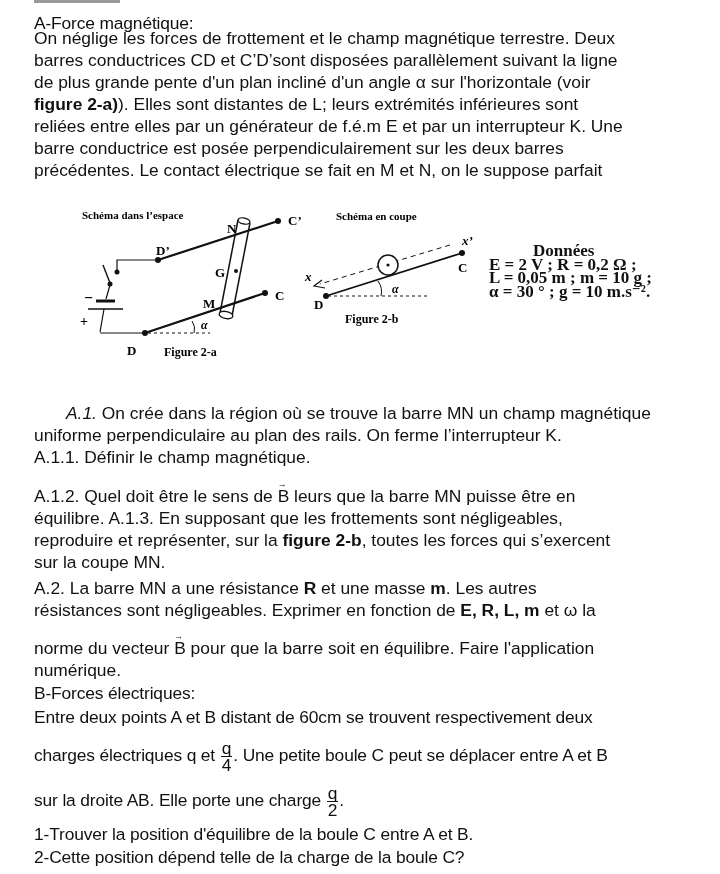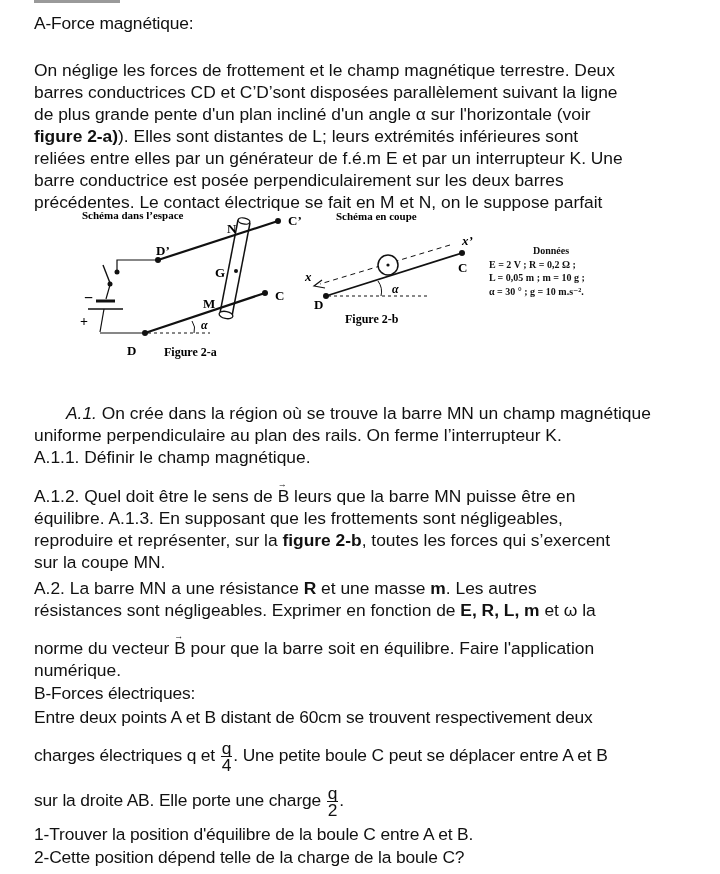--- a/index.html
+++ b/index.html
@@ -19,21 +19,21 @@
   .vec::before { content: "\2192"; position: absolute; top: -12px; left: 0; font-size: 9px; }
   svg text { font-family: "Liberation Serif", "DejaVu Serif", serif; font-weight: bold; }
 </style>
 </head>
 <body>
 
 <div class="topbar"></div>
 
 <div class="txt" style="top:12px;">A-Force magnétique:</div>
 
-<div class="para" style="top:27px;margin-top:32px;">
+<div class="para" style="top:27px;">
   <span class="line">On néglige les forces de frottement et le champ magnétique terrestre. Deux</span>
   <span class="line">barres conductrices CD et C’D’sont disposées parallèlement suivant la ligne</span>
   <span class="line">de plus grande pente d'un plan incliné d'un angle α sur l'horizontale (voir</span>
   <span class="line"><span class="b">figure 2-a)</span><span>). Elles sont distantes de L; leurs extrémités inférieures sont</span></span>
   <span class="line">reliées entre elles par un générateur de f.é.m E et par un interrupteur K. Une</span>
   <span class="line">barre conductrice est posée perpendiculairement sur les deux barres</span>
   <span class="line">précédentes. Le contact électrique se fait en M et N, on le suppose parfait</span>
 </div>
 
 <svg style="position:absolute;left:60px;top:205px;" width="250" height="160" viewBox="0 0 250 160">
@@ -97,21 +97,21 @@
   <circle cx="88" cy="60" r="1.6" fill="#111"></circle>
 
   <text x="162" y="40" font-size="13" font-style="italic">x’</text>
   <text x="5" y="76" font-size="13" font-style="italic">x</text>
   <text x="158" y="67" font-size="13">C</text>
   <text x="14" y="104" font-size="13">D</text>
   <text x="92" y="88" font-size="12" font-style="italic">α</text>
   <text x="45" y="118" font-size="12">Figure 2-b</text>
 </svg>
 
-<div style="position:absolute;left:489px;top:244px;font-family:'Liberation Serif','DejaVu Serif',serif;font-weight:bold;font-size:10px;line-height:13.5px;">
+<div style="position:absolute;left:489px;top:244px;font-family:'Liberation Serif','DejaVu Serif',serif;font-weight:bold;font-size:17px;line-height:13.5px;">
   <div style="padding-left:44px;">Données</div>
   <div>E = 2 V ; R = 0,2 Ω ;</div>
   <div>L = 0,05 m ; m = 10 g ;</div>
   <div>α = 30 ° ; g = 10 m.s⁻².</div>
 </div>
 
 <div class="para" style="top:402px;">
   <span class="line"><span class="it">A.1.</span><span> On crée dans la région où se trouve la barre MN un champ magnétique</span></span>
   <span class="line">uniforme perpendiculaire au plan des rails. On ferme l’interrupteur K.</span>
   <span class="line"><span>A.1.1.</span><span> Définir le champ magnétique.</span></span>

